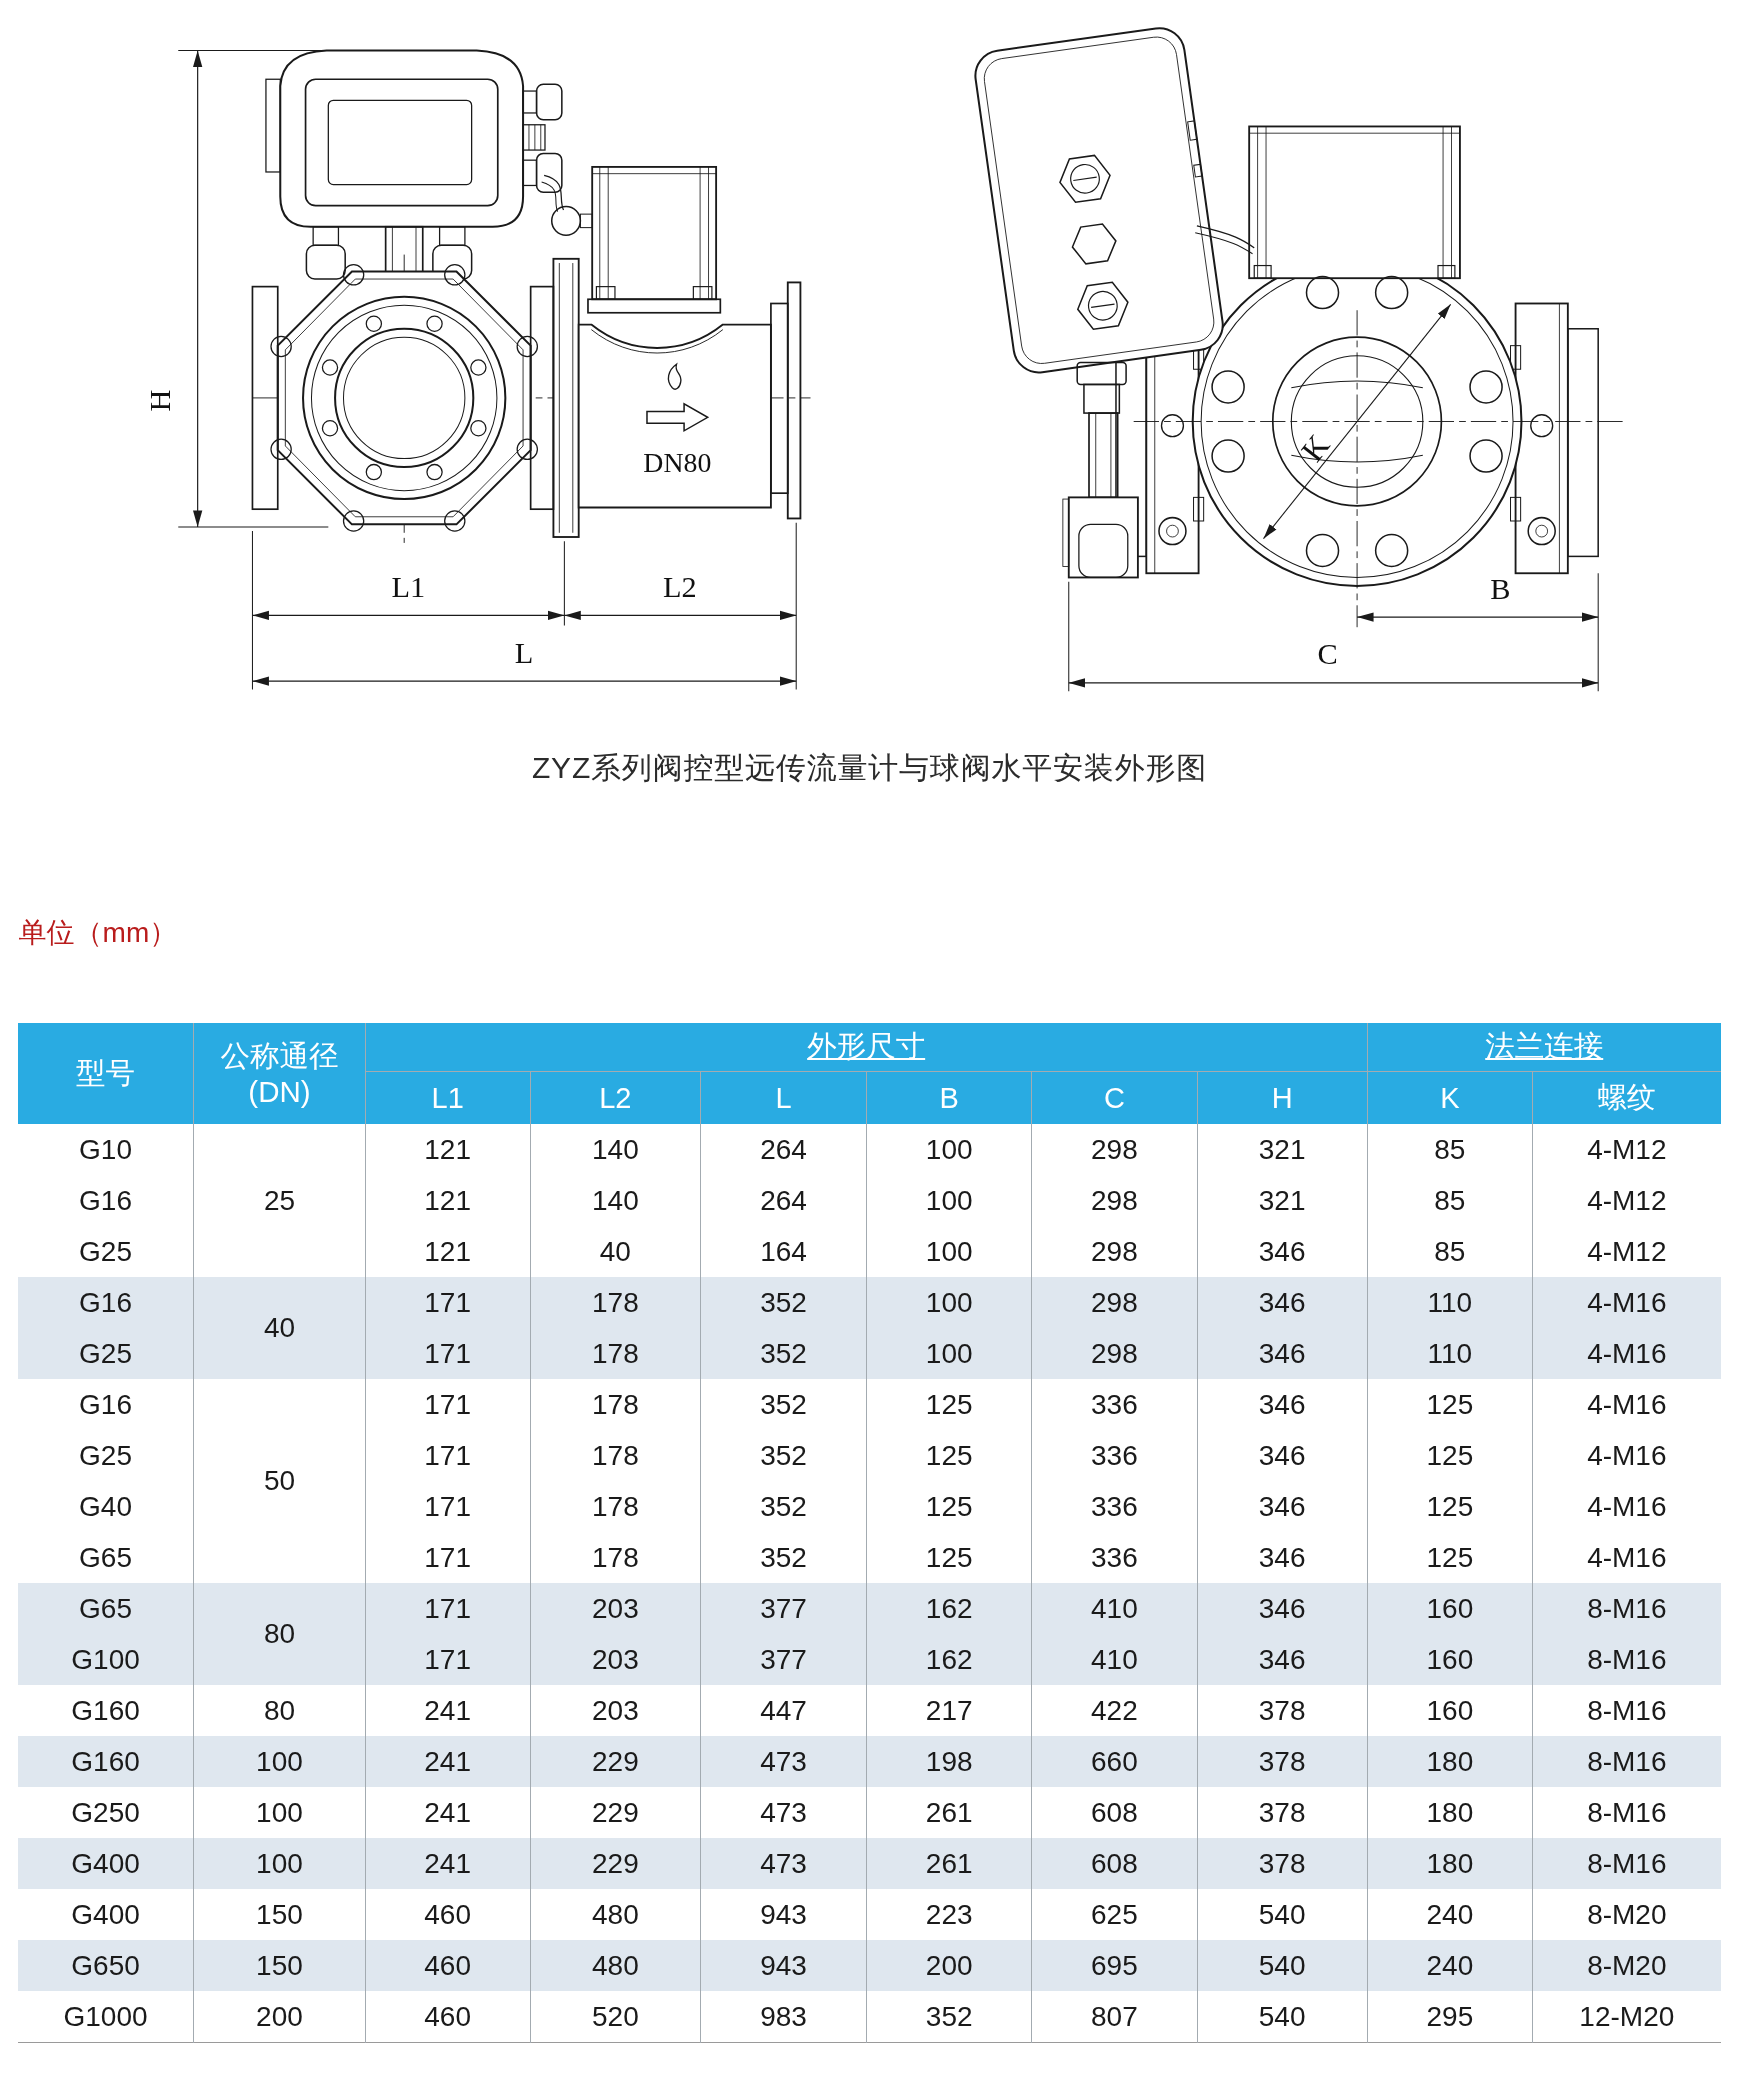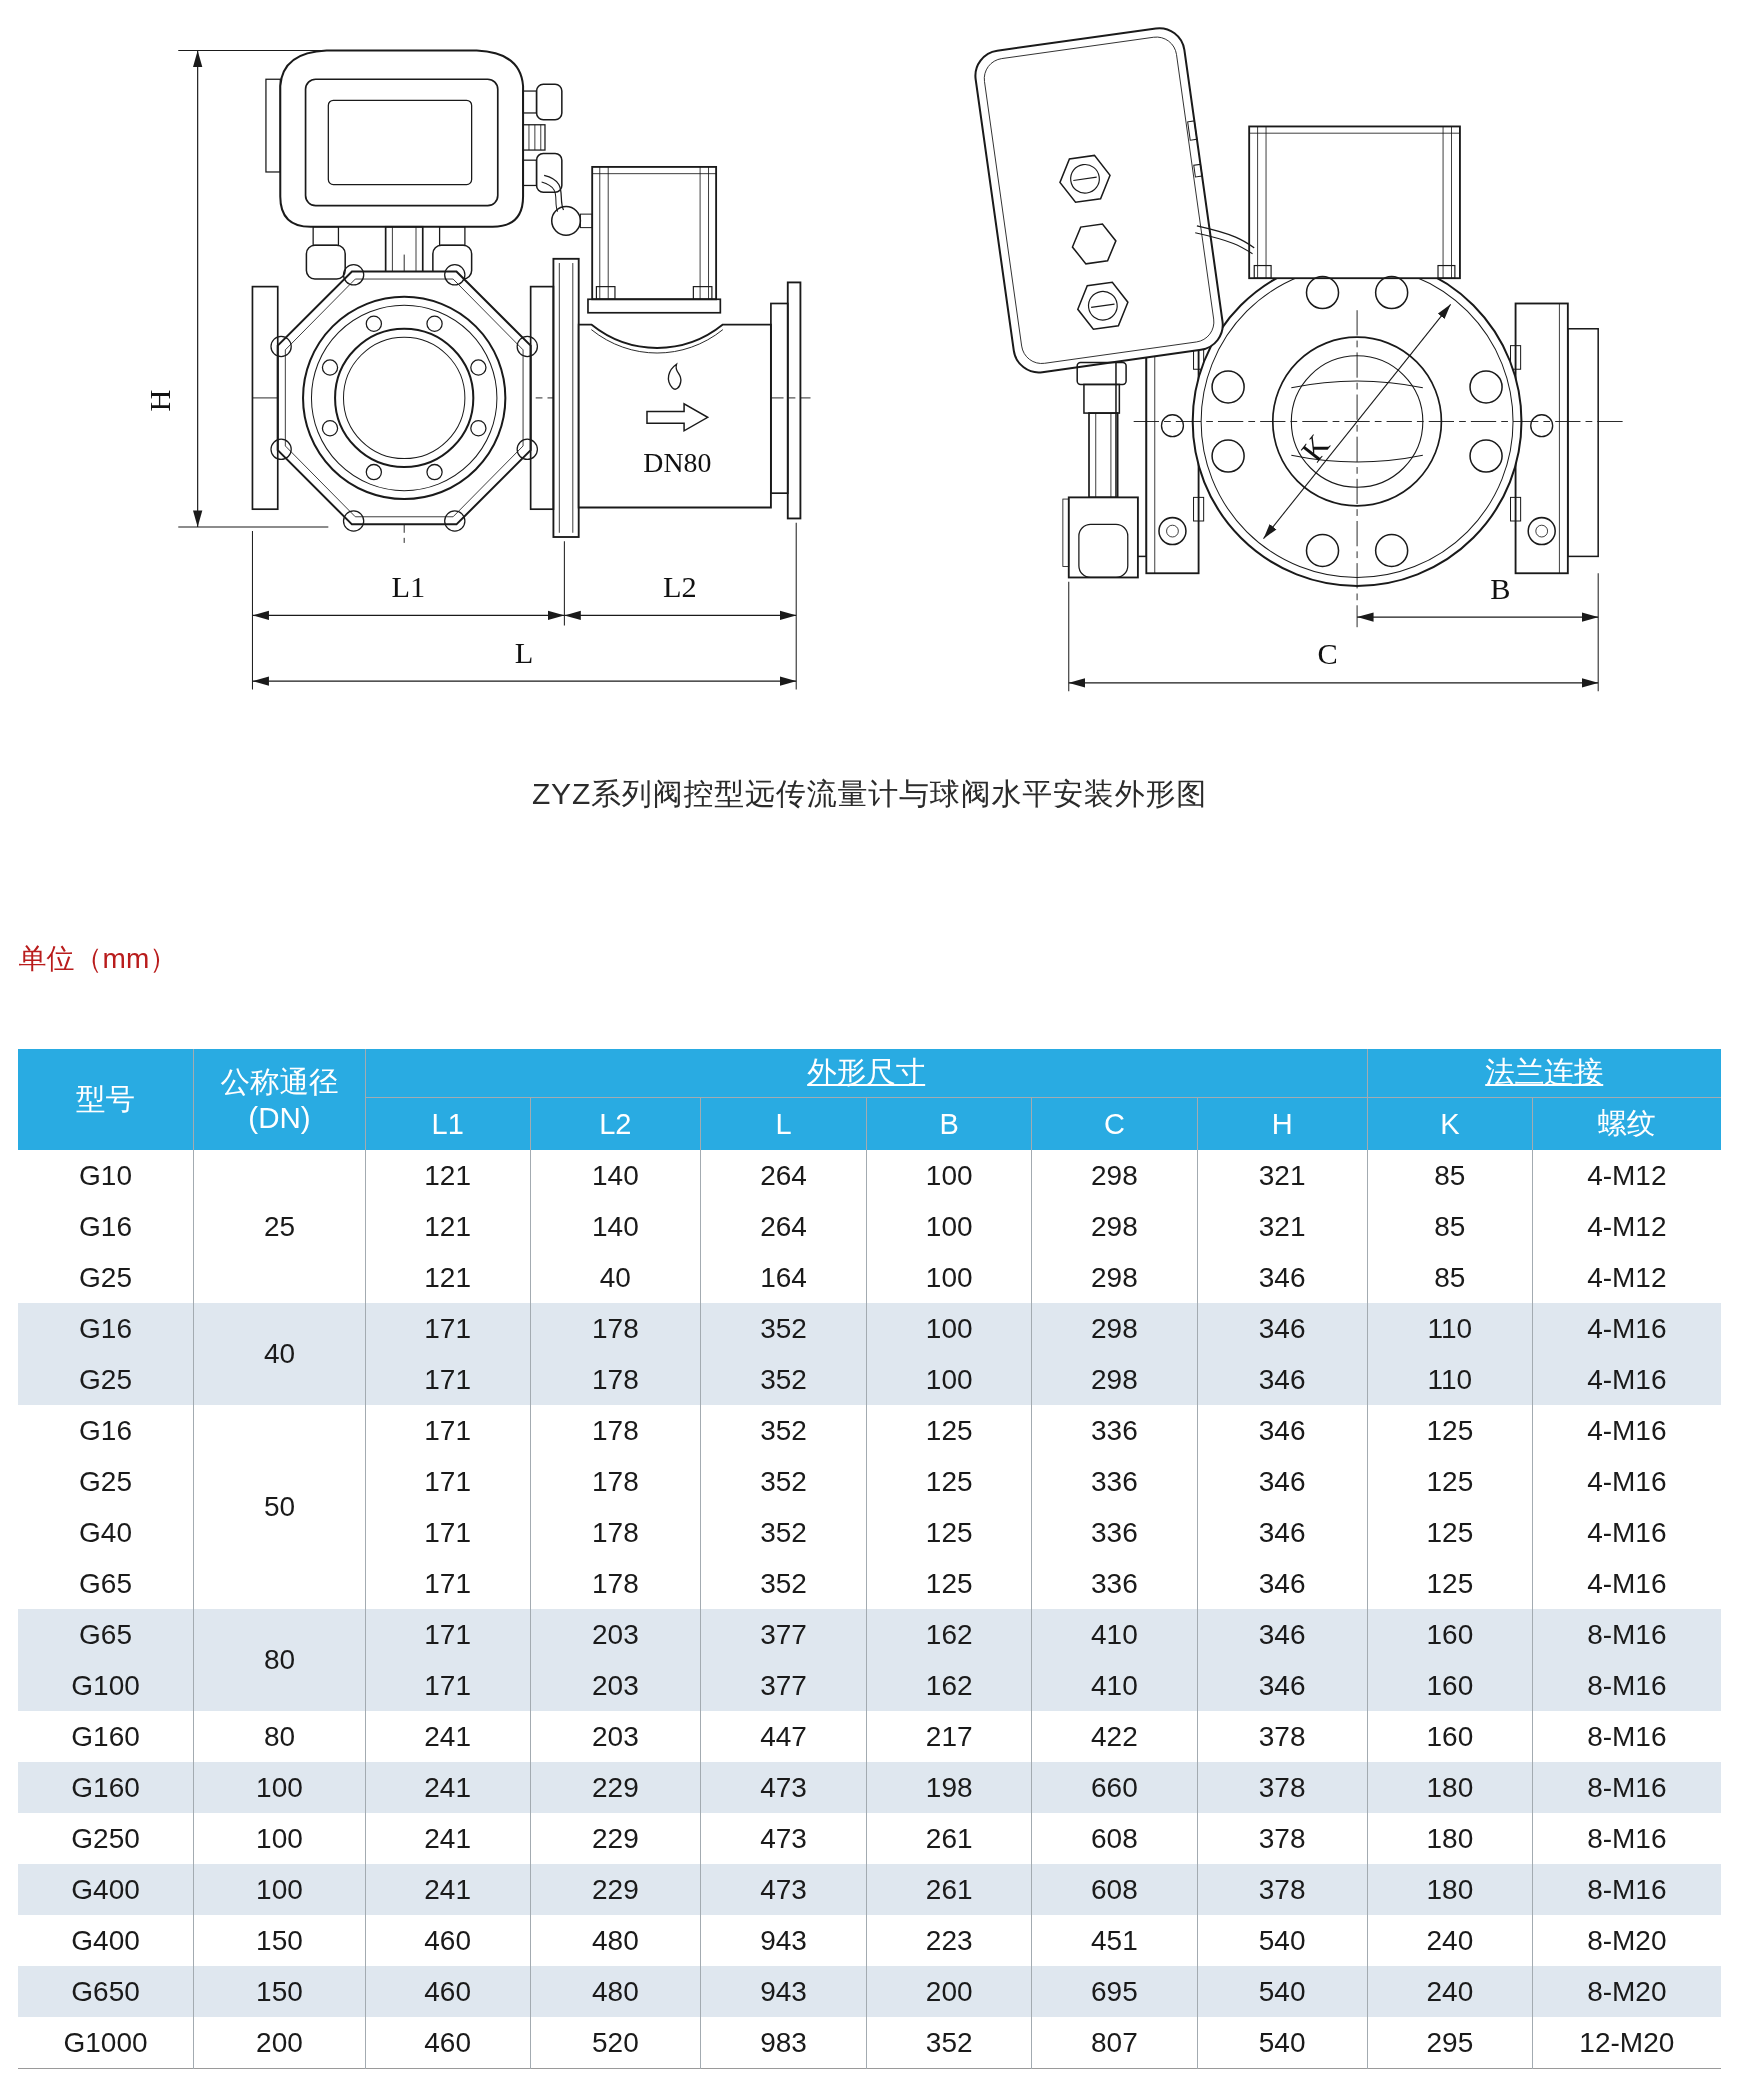--- a/index.html
+++ b/index.html
@@ -4,21 +4,21 @@
 <style>
   html,body{margin:0;padding:0;}
   body{
     width:1739px;height:2091px;background:#ffffff;
     font-family:"Liberation Sans","DejaVu Sans",sans-serif;
     color:#1a1a1a;overflow:hidden;position:relative;
   }
   .figures{display:flex;padding-top:25px;padding-left:126px;gap:93px;}
   .figures svg{display:block;}
   .drawing{stroke:#1a1a1a;fill:none;}
-  .caption{margin-top:74px;text-align:center;font-size:30px;color:#2b2b2b;letter-spacing:0.8px;}
+  .caption{margin-top:48px;text-align:center;font-size:30px;color:#2b2b2b;letter-spacing:0.8px;}
   .section-head{display:flex;justify-content:space-between;align-items:flex-end;margin:125px 18.6px 0 18.6px;}
   .section-title{font-size:46px;font-weight:bold;color:var(--accent,#29a7e1);letter-spacing:2.5px;}
   .unit-note{font-size:28px;color:#b91c1c;padding-bottom:5px;}
   table.dims{
     width:1703px;margin:66px 17.7px 0 17.7px;border-collapse:collapse;table-layout:fixed;
     font-size:28px;text-align:center;border-bottom:1.7px solid #9a9a9a;
   }
   table.dims thead th{
     background:var(--header-bg,#29abe2);color:#ffffff;font-weight:normal;font-size:29.5px;
     border-left:0.8px solid #a3abb1;
@@ -432,21 +432,21 @@
         <td>180</td>
         <td>8-M16</td>
       </tr>
       <tr>
         <td>G400</td>
         <td rowspan="1">150</td>
         <td>460</td>
         <td>480</td>
         <td>943</td>
         <td>223</td>
-        <td>451</td>
+        <td>625</td>
         <td>540</td>
         <td>240</td>
         <td>8-M20</td>
       </tr>
       <tr class="shade">
         <td>G650</td>
         <td rowspan="1">150</td>
         <td>460</td>
         <td>480</td>
         <td>943</td>

